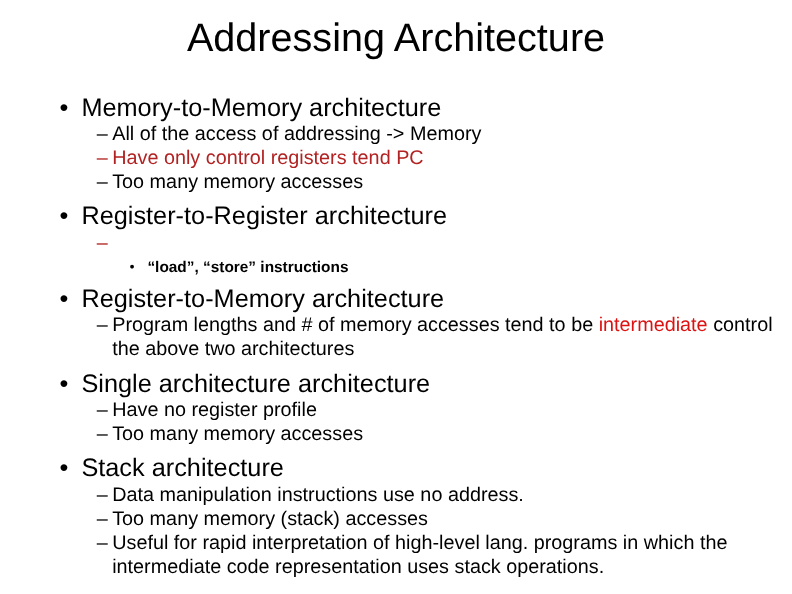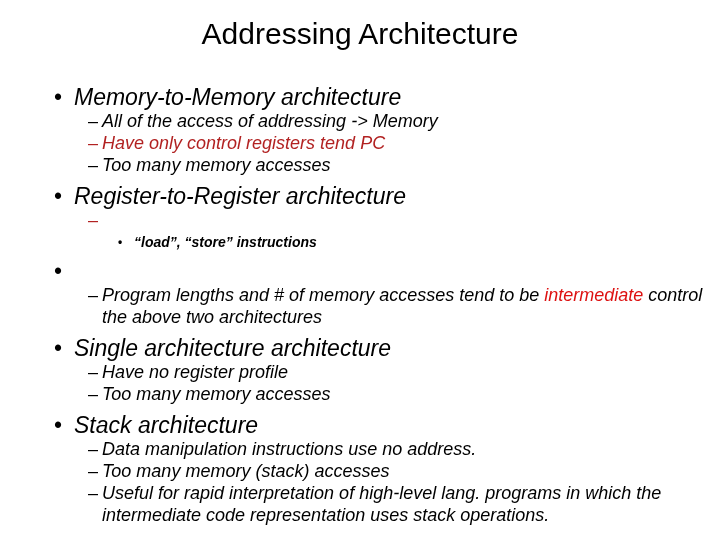--- a/index.html
+++ b/index.html
@@ -6,21 +6,21 @@
   body {
     width: 720px; height: 540px;
     background: #ffffff;
     font-family: "Liberation Sans", sans-serif;
     color: #000000;
     overflow: hidden;
   }
   .slide { width: 720px; height: 540px; position: relative; }
   .title {
     margin-top: 10px;
-    font-size: 30px;
+    font-size: 36px;
     line-height: 48px;
     text-align: center;
     font-weight: 400;
     color: #000000;
   }
   .content { margin-top: 27px; }
   .l1 {
     display: flex;
     margin-top: 8px;
     padding-left: 46px;
@@ -39,21 +39,21 @@
   .m2 { flex: none; width: 14px; }
   .l3 {
     display: flex;
     margin-top: 2px;
     padding-left: 118px;
     font-size: 14px;
     font-weight: 700;
     line-height: 18px;
   }
   .m3 { flex: none; width: 16px; font-size: 12px; }
-  .t { flex: 1; font-style: italic; }
+  .t { flex: 1; }
   .red { color: var(--dark-red, #b22222); }
   .hl { color: var(--bright-red, #dd1111); }
 </style>
 </head>
 <body style="background: rgb(255, 255, 255); color: rgb(0, 0, 0);">
 
 <div class="slide">
   <div class="title">Addressing Architecture</div>
 
   <div class="content">
@@ -82,20 +82,21 @@
     <div class="l2 red">
       <span class="m2">–</span>
     </div>
     <div class="l3">
       <span class="m3">•</span>
       <span class="t">“load”, “store” instructions</span>
     </div>
 
     <div class="l1">
       <span class="m1">•</span>
+      <span class="t">Register-to-Memory architecture</span>
     </div>
     <div class="l2">
       <span class="m2">–</span>
       <span class="t"><span>Program lengths and # of memory accesses tend to be </span><span class="hl">intermediate</span><span> control the above two architectures</span></span>
     </div>
 
     <div class="l1">
       <span class="m1">•</span>
       <span class="t">Single architecture architecture</span>
     </div>

